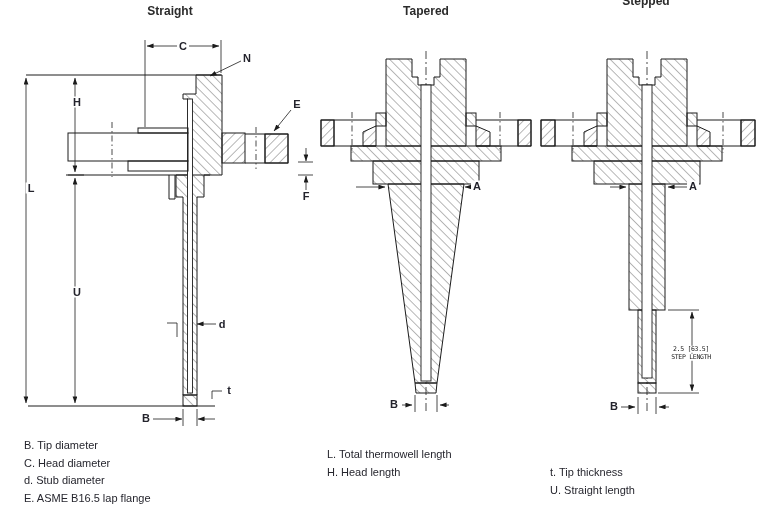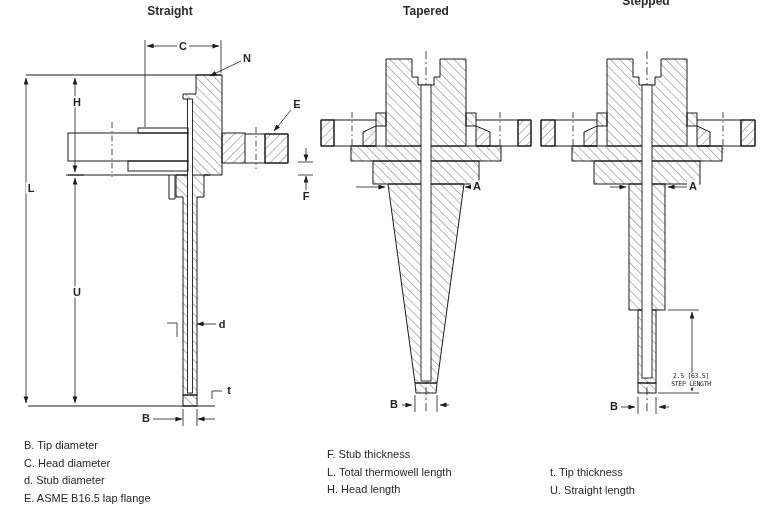--- a/index.html
+++ b/index.html
@@ -5,21 +5,21 @@
   html,body{margin:0;padding:0;background:#fff;}
   .canvas{position:relative;width:768px;height:532px;background:#fff;overflow:hidden;
           font-family:"Liberation Sans","DejaVu Sans",sans-serif;}
   .linework{position:absolute;left:0;top:0;}
   .title{position:absolute;transform:translate(-50%,-50%);font-weight:bold;font-size:12px;
          color:var(--title-color,#2b2b2b);white-space:nowrap;}
   .dim-label{position:absolute;transform:translate(-50%,-50%);font-weight:bold;font-size:11px;
              line-height:1;color:var(--label-color,#23232c);background:#fff;padding:0 2px;white-space:nowrap;}
   .step-note{position:absolute;transform:translate(-50%,-50%);font-family:"DejaVu Sans Mono",monospace;
              font-size:6.5px;line-height:1;color:#1a1a1a;background:#fff;padding:0 1px;white-space:nowrap;
-             letter-spacing:-0.3px;margin-top:27px;}
+             letter-spacing:-0.3px;}
   .legend-col{position:absolute;font-size:11px;line-height:17.5px;color:var(--text-color,#26262e);white-space:nowrap;}
 </style>
 </head>
 <body>
 
 <div class="canvas">
 
   <svg class="linework" width="768" height="532" viewBox="0 0 768 532">
     <defs>
       <pattern id="hA" width="6.5" height="6.5" patternUnits="userSpaceOnUse" patternTransform="rotate(45)">
@@ -190,21 +190,20 @@
   <div class="step-note" style="left:691px;top:349px">2.5 [63.5]</div>
   <div class="step-note" style="left:691px;top:357px">STEP LENGTH</div>
 
   <div class="legend-col" style="left:24px;top:437px">
     <div>B. Tip diameter</div>
     <div>C. Head diameter</div>
     <div>d. Stub diameter</div>
     <div>E. ASME B16.5 lap flange</div>
   </div>
   <div class="legend-col" style="left:327px;top:446px">
-    <div>F. Stub thickness</div>
     <div>L. Total thermowell length</div>
     <div>H. Head length</div>
   </div>
   <div class="legend-col" style="left:550px;top:464px">
     <div>t. Tip thickness</div>
     <div>U. Straight length</div>
   </div>
 
 </div>
 

